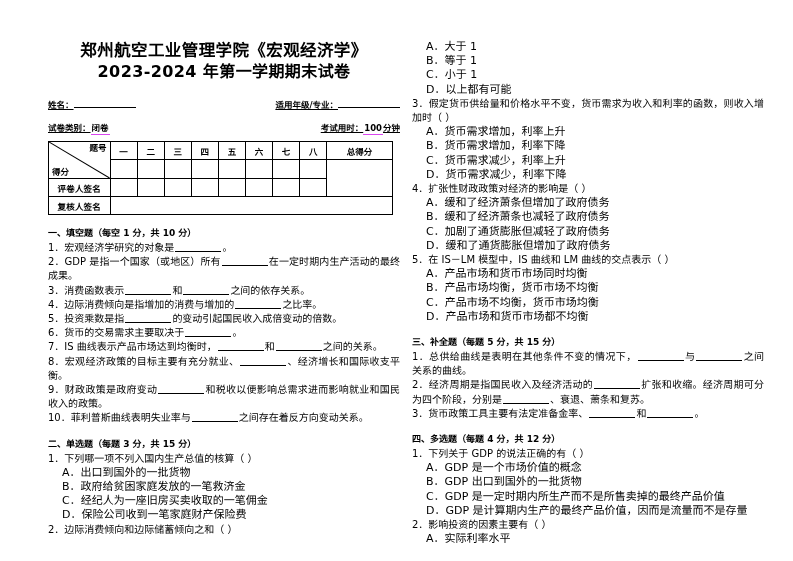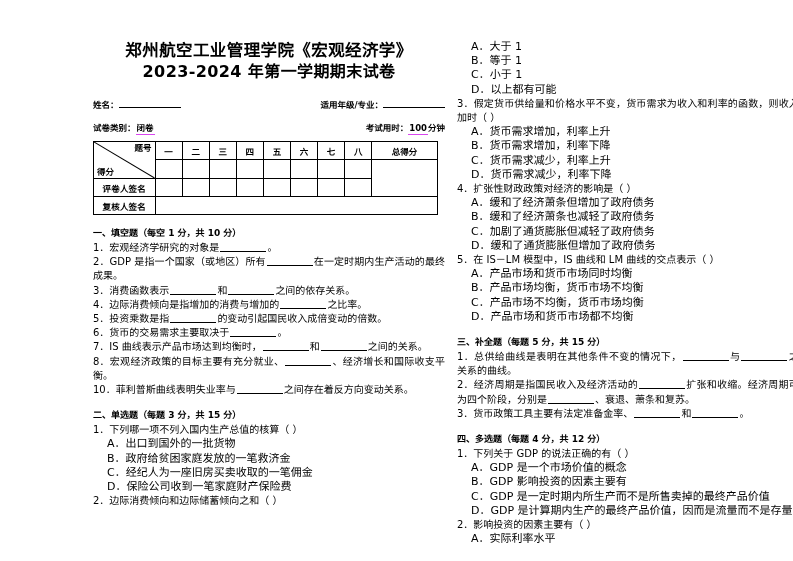--- a/index.html
+++ b/index.html
@@ -21,21 +21,20 @@
     width: 793px;
     height: 561px;
     box-sizing: border-box;
   }
 
   
   .col {
     position: absolute;
     top: 0;
     width: 352px;
-    margin-left: 45px;
   }
   .col-left  { left: 48px; }
   .col-right { left: 412px; }
 
   
   .title-block { padding-top: 40px; text-align: center; }
   .title-line {
     font-family: "DejaVu Sans", "Liberation Sans", sans-serif;
     font-weight: bold;
     font-size: 16.5px;
@@ -46,20 +45,21 @@
   .title-line-2 { font-size: 16px; text-align: center; }
 
   
   .info-row {
     display: flex;
     justify-content: space-between;
     align-items: flex-end;
     font-size: 8.5px;
     line-height: 12px;
     font-weight: bold;
+    text-decoration: underline;
   }
   .info-row-1 { margin-top: 16px; }
   .info-row-2 { margin-top: 11px; }
   .info-cell { white-space: nowrap; }
   .ul-blank {
     display: inline-block;
     border-bottom: 1px solid #000;
     height: 9px;
     vertical-align: baseline;
   }
@@ -217,20 +217,21 @@
 
     <div class="section-head">一、填空题（每空 1 分，共 10 分）</div>
     <div class="q-line">1．宏观经济学研究的对象是<span class="blank"></span>。</div>
     <div class="q-line">2．GDP 是指一个国家（或地区）所有<span class="blank"></span>在一定时期内生产活动的最终成果。</div>
     <div class="q-line">3．消费函数表示<span class="blank"></span>和<span class="blank"></span>之间的依存关系。</div>
     <div class="q-line">4．边际消费倾向是指增加的消费与增加的<span class="blank"></span>之比率。</div>
     <div class="q-line">5．投资乘数是指<span class="blank"></span>的变动引起国民收入成倍变动的倍数。</div>
     <div class="q-line">6．货币的交易需求主要取决于<span class="blank"></span>。</div>
     <div class="q-line">7．IS 曲线表示产品市场达到均衡时，<span class="blank"></span>和<span class="blank"></span>之间的关系。</div>
     <div class="q-line">8．宏观经济政策的目标主要有充分就业、<span class="blank"></span>、经济增长和国际收支平衡。</div>
+    <div class="q-line">9．财政政策是政府变动<span class="blank"></span>和税收以便影响总需求进而影响就业和国民收入的政策。</div>
     <div class="q-line">10．菲利普斯曲线表明失业率与<span class="blank"></span>之间存在着反方向变动关系。</div>
 
     <div class="section-head">二、单选题（每题 3 分，共 15 分）</div>
 
     <div class="q-line">1．下列哪一项不列入国内生产总值的核算（    ）</div>
     <div class="opt-line">
       <span class="opt-key">A．</span><span>出口到国外的一批货物</span>
     </div>
     <div class="opt-line">
       <span class="opt-key">B．</span><span>政府给贫困家庭发放的一笔救济金</span>
@@ -307,21 +308,21 @@
     <div class="q-line">1．总供给曲线是表明在其他条件不变的情况下，<span class="blank"></span>与<span class="blank"></span>之间关系的曲线。</div>
     <div class="q-line">2．经济周期是指国民收入及经济活动的<span class="blank"></span>扩张和收缩。经济周期可分为四个阶段，分别是<span class="blank"></span>、衰退、萧条和复苏。</div>
     <div class="q-line">3．货币政策工具主要有法定准备金率、<span class="blank"></span>和<span class="blank"></span>。</div>
 
     <div class="section-head">四、多选题（每题 4 分，共 12 分）</div>
     <div class="q-line">1．下列关于 GDP 的说法正确的有（    ）</div>
     <div class="opt-line">
       <span class="opt-key">A．</span><span>GDP 是一个市场价值的概念</span>
     </div>
     <div class="opt-line">
-      <span class="opt-key">B．</span><span>GDP 影响投资的因素主要有</span>
+      <span class="opt-key">B．</span><span>GDP 出口到国外的一批货物</span>
     </div>
     <div class="opt-line">
       <span class="opt-key">C．</span><span>GDP 是一定时期内所生产而不是所售卖掉的最终产品价值</span>
     </div>
     <div class="opt-line">
       <span class="opt-key">D．</span><span>GDP 是计算期内生产的最终产品价值，因而是流量而不是存量</span>
     </div>
 
     <div class="q-line">2．影响投资的因素主要有（    ）</div>
     <div class="opt-line">

